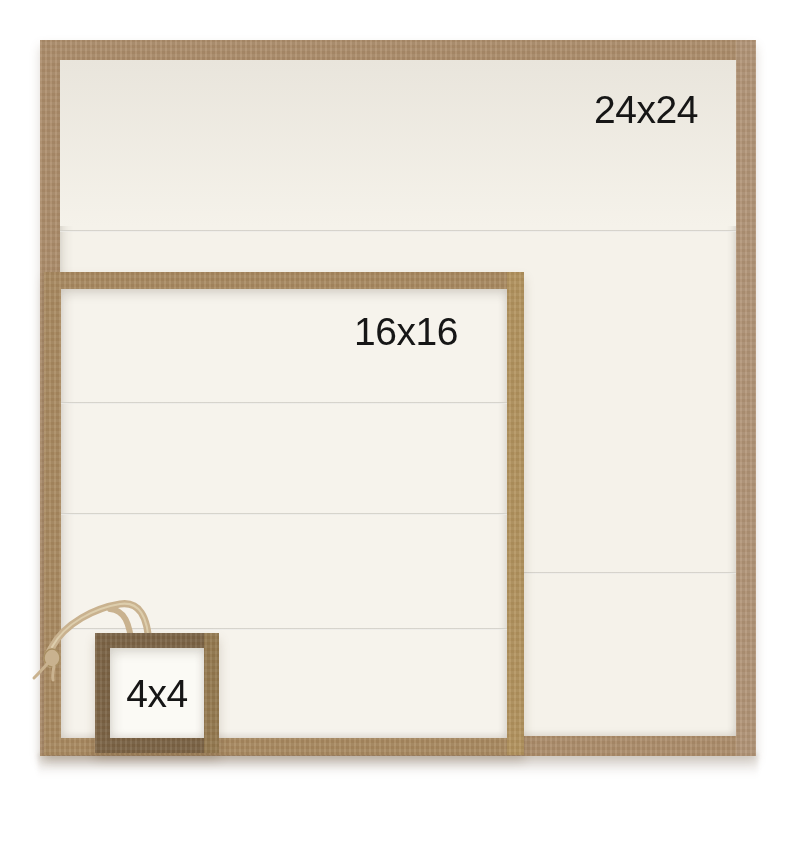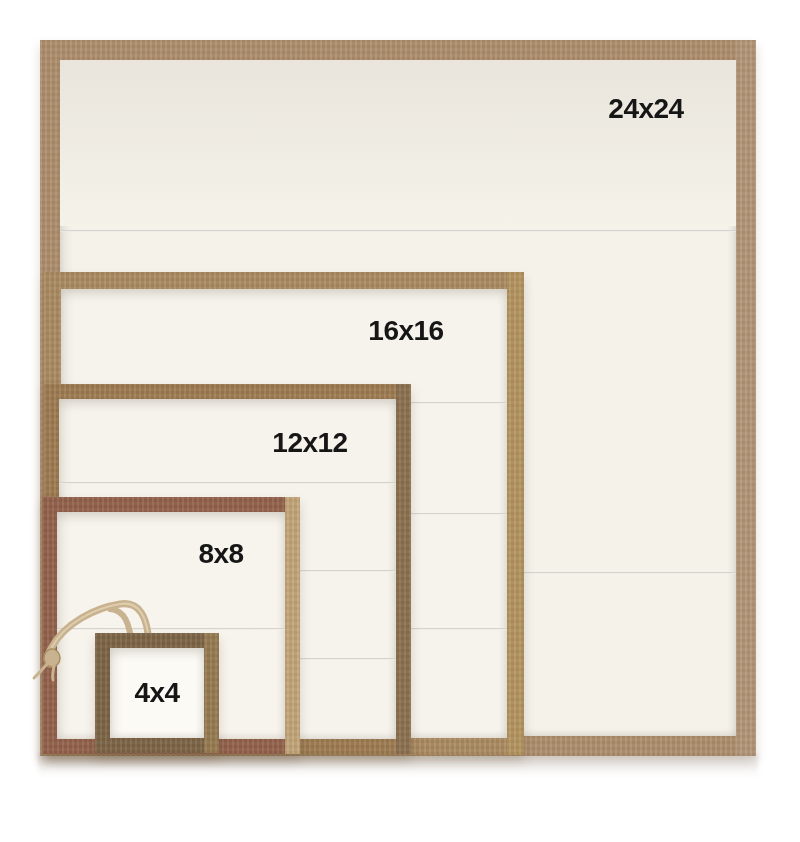--- a/index.html
+++ b/index.html
@@ -46,22 +46,22 @@
     background: linear-gradient(to bottom, #cac7be, rgba(255,255,255,0.6));
   }
   .top-band {
     position: absolute;
     left: 0;
     right: 0;
   }
   .size-label {
     position: absolute;
     transform: translate(-50%, -50%);
-    font-weight: 700;
-    font-size: 28px;
+    font-weight: 400;
+    font-size: 39px;
     letter-spacing: -0.5px;
     white-space: nowrap;
     line-height: 1;
   }
   .floor-shadow {
     position: absolute;
     left: 38px;
     top: 753px;
     width: 720px;
     height: 24px;
@@ -93,35 +93,21 @@
 
   <div class="frame" style="left: 44px; top: 272px; width: 480px; height: 483px; background: linear-gradient(to right, rgb(169, 138, 97) calc(100% - 17px), rgb(179, 148, 95) calc(100% - 17px));">
     <div class="interior" style="inset: 17px; background: rgb(246, 243, 236);">
         <div class="plank-line" style="top: 113px;"></div>
         <div class="plank-line" style="top: 224px;"></div>
         <div class="plank-line" style="top: 339px;"></div>
       </div>
     <div class="size-label" style="left: 362px; top: 59px; color: rgb(22, 22, 22);">16x16</div>
   </div>
 
-  <div class="frame" style="left: 44px; top: 384px; width: 367px; height: 370px; background: linear-gradient(to right, rgb(156, 122, 80) calc(100% - 15px), rgb(138, 111, 78) calc(100% - 15px));">
-    <div class="interior" style="inset: 15px; background: rgb(246, 243, 236);">
-        <div class="plank-line" style="top: 83px;"></div>
-        <div class="plank-line" style="top: 171px;"></div>
-        <div class="plank-line" style="top: 259px;"></div>
-      </div>
-    <div class="size-label" style="left: 266px; top: 59px; color: rgb(22, 22, 22);">12x12</div>
-  </div>
 
-  <div class="frame" style="left: 42px; top: 497px; width: 258px; height: 257px; background: linear-gradient(to right, rgb(145, 96, 74) calc(100% - 15px), rgb(194, 164, 120) calc(100% - 15px));">
-    <div class="interior" style="inset: 15px; background: rgb(247, 244, 237);">
-        <div class="plank-line" style="top: 116px;"></div>
-      </div>
-    <div class="size-label" style="left: 179px; top: 57px; color: rgb(22, 22, 22);">8x8</div>
-  </div>
 
   <svg class="twine-svg" width="170" height="120" viewBox="20 580 170 120">
     <path d="M149,646 C148,616 139,601 120,604 C95,608 65,623 52,647 C47,655 45,661 50,664" fill="none" stroke-width="7" stroke-linecap="round" stroke="#c9b28f"></path>
     <path d="M132,648 C130,622 124,610 110,609" fill="none" stroke-width="6" stroke-linecap="round" stroke="#c9b28f"></path>
     <path d="M149,646 C148,616 139,601 120,604 C95,608 65,623 52,647" fill="none" stroke-width="2" stroke-linecap="round" opacity="0.8" stroke="#e2d4b4"></path>
     <ellipse cx="52" cy="658" rx="8" ry="9" stroke-width="1.5" fill="#c9b28f" stroke="#a98f63"></ellipse>
     <path d="M47,664 C42,670 38,674 34,678" fill="none" stroke-width="3" stroke-linecap="round" stroke="#c9b28f"></path>
     <path d="M54,666 C53,672 52,676 53,680" fill="none" stroke-width="3" stroke-linecap="round" stroke="#c9b28f"></path>
   </svg>
 

